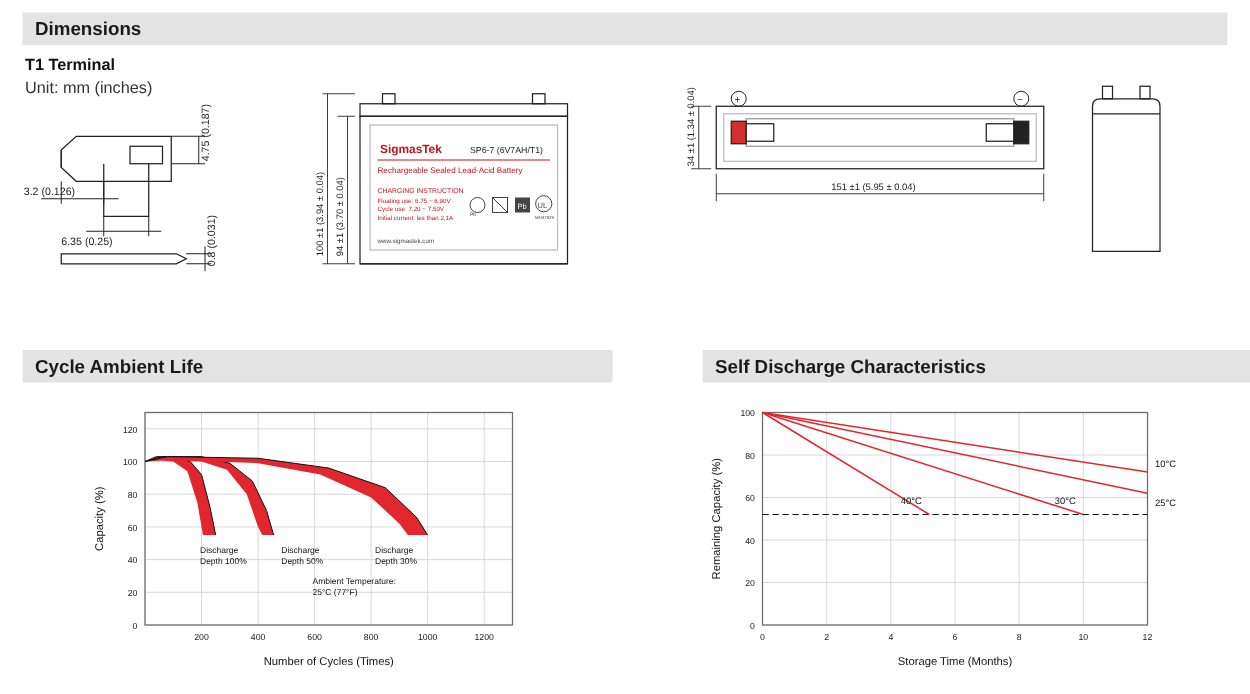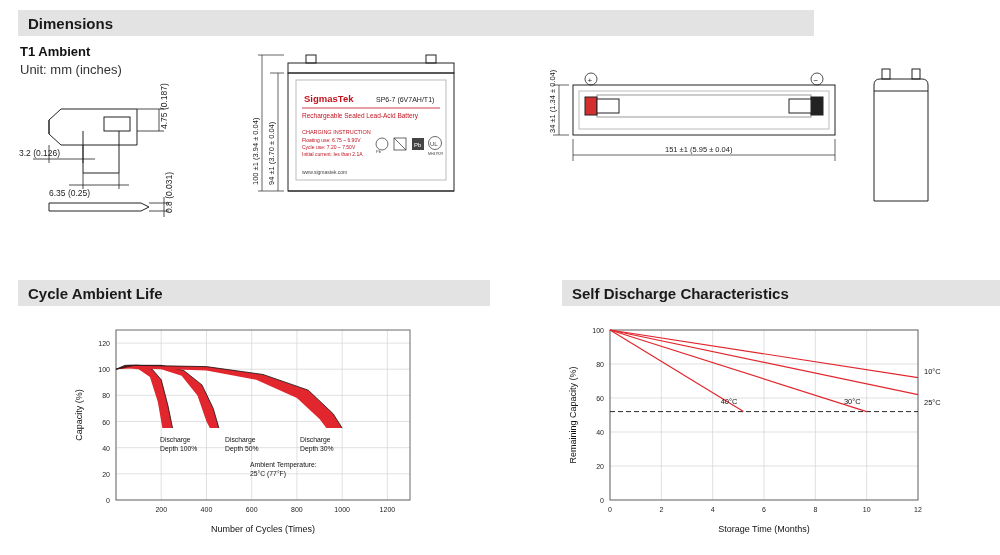--- a/index.html
+++ b/index.html
@@ -15,41 +15,41 @@
   .section-header {
     background:#e3e3e3;
     height:26px;
     display:flex;
     align-items:center;
     padding-left:10px;
     font-weight:bold;
     font-size:15px;
     color:#1a1a1a;
   }
-  #dimensions-header { position:absolute; left:18px; top:10px; width:796px; }
+  #dimensions-header { position:absolute; left:18px; top:10px; width:964px; }
   #cycle-header { position:absolute; left:18px; top:280px; width:472px; }
   #selfdis-header { position:absolute; left:518px; top:280px; width:464px;margin-left:44px; }
 
   .t1-title { position:absolute; left:20px; top:44px; font-weight:bold; font-size:13px; }
   .t1-unit  { position:absolute; left:20px; top:62px; font-size:13px; color:#333;text-align:right; }
 
   .panel { position:absolute; }
 
   svg { display:block; overflow:visible; }
 
   text { font-family:"Liberation Sans", sans-serif; }
 </style>
 </head>
 <body>
 
 <div class="section-header" id="dimensions-header">
   <span>Dimensions</span>
 </div>
 
-<div class="t1-title">T1 Ambient</div>
+<div class="t1-title">T1 Terminal</div>
 <div class="t1-unit">Unit: mm (inches)</div>
 
 <div class="panel" id="terminal-panel" style="left:9px; top:85px; width:200px; height:175px;">
   <svg width="200" height="175" viewBox="0 0 200 175">
     <g fill="none" stroke="#222" stroke-width="1">
 
       <path d="M40 35 L52 24 L128 24 L128 60 L52 60 L40 49 Z"></path>
       <rect x="95" y="32" width="26" height="14" fill="#ffffff" stroke="#222"></rect>
       <path d="M74 46 L74 88 L110 88 L110 46"></path>
       <path d="M40 35 L40 49"></path>
@@ -73,21 +73,21 @@
     </g>
     <g fill="#222" font-size="8.5">
       <text x="158" y="44" transform="rotate(-90 158 44)">4.75 (0.187)</text>
       <text x="10" y="71">3.2 (0.126)</text>
       <text x="40" y="111">6.35 (0.25)</text>
       <text x="163" y="128" transform="rotate(-90 163 128)">0.8 (0.031)</text>
     </g>
   </svg>
 </div>
 
-<div class="panel" id="battery-front" style="left:240px; top:40px; width:280px; height:200px;">
+<div class="panel" id="battery-front" style="left:240px; top:60px; width:280px; height:200px;">
   <svg width="280" height="200" viewBox="0 0 280 200">
     <g fill="none" stroke="#222" stroke-width="1">
 
       <rect x="66" y="15" width="10" height="8"></rect>
       <rect x="186" y="15" width="10" height="8"></rect>
 
       <rect x="48" y="23" width="166" height="10"></rect>
 
       <rect x="48" y="33" width="166" height="118"></rect>
 

